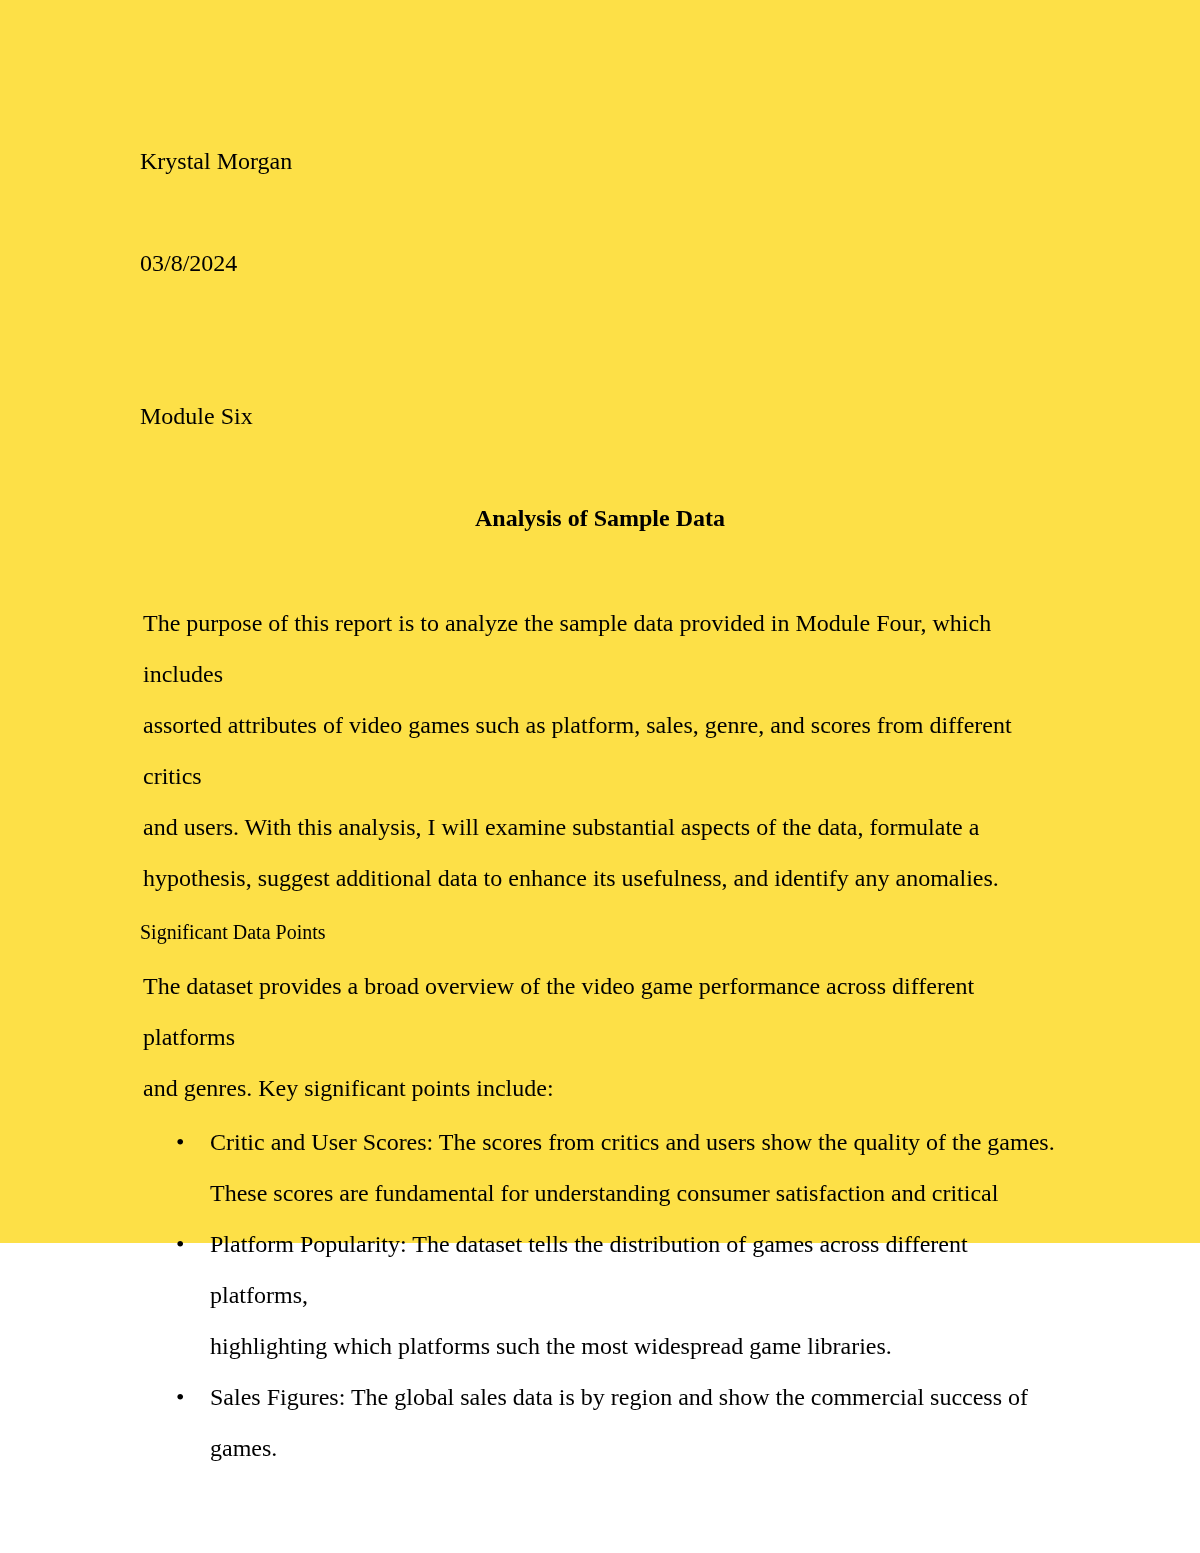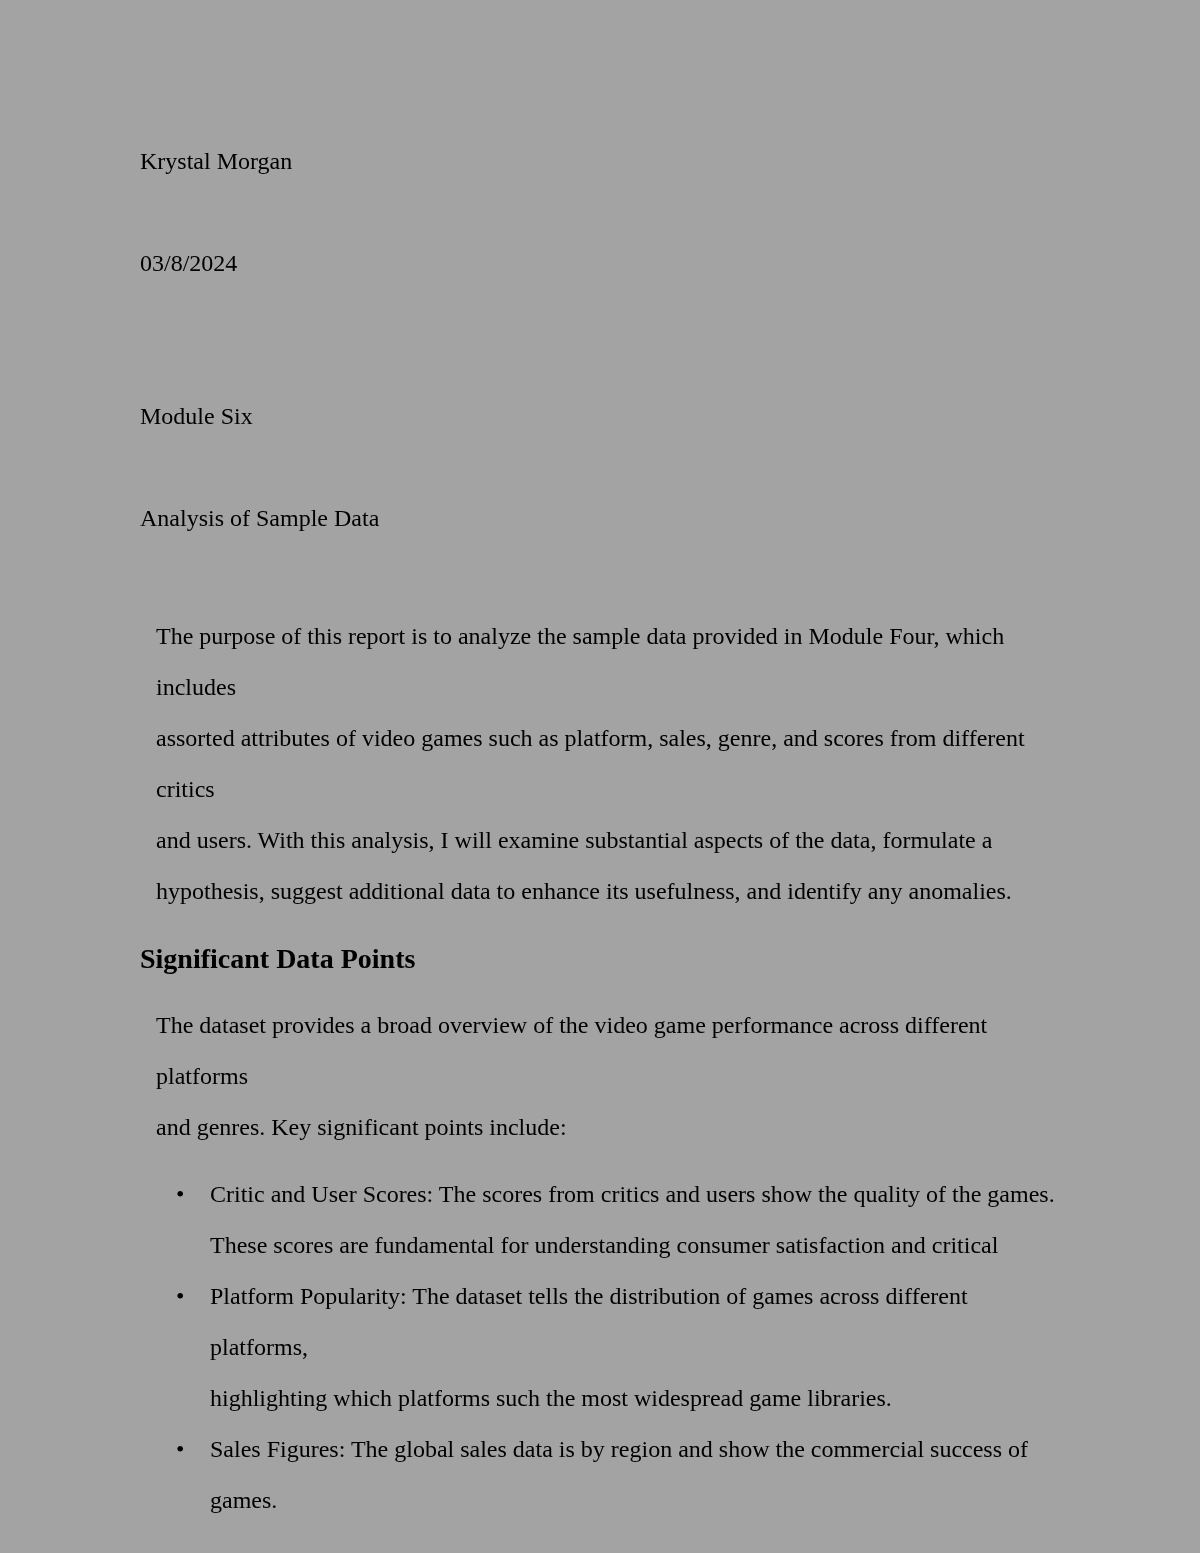--- a/index.html
+++ b/index.html
@@ -13,54 +13,55 @@
     height: 1553px;
     font-family: "Liberation Serif", "DejaVu Serif", serif;
     color: #000000;
     -webkit-font-smoothing: antialiased;
     overflow: hidden;
   }
 
   .page {
     position: relative;
     width: 1200px;
-    height: 1553px;
-    background: #a3a3a3;
+    height: 1243px;
+    background: #fde047;
     box-sizing: border-box;
   }
 
   
   .doc-body {
     position: absolute;
     left: 140px;
     top: 136px;
     width: 920px;
   }
 
   .line {
     font-size: 24px;
     line-height: 51px;
     text-align: left;
     white-space: pre-wrap;
   }
 
   .heading-line {
-    font-size: 28px;
+    font-size: 20px;
     line-height: 51px;
-    font-weight: bold;
+    font-weight: normal;
   }
 
   .title-line {
     font-size: 24px;
     line-height: 51px;
-    font-weight: normal;
+    font-weight: bold;
+    text-align: center;
   }
 
   .para {
-    margin: 16px;
+    margin: 3px;
   }
 
   .spacer-line {
     height: 51px;
   }
 
   
   .bullet-list {
     list-style: none;
     margin: 0;

